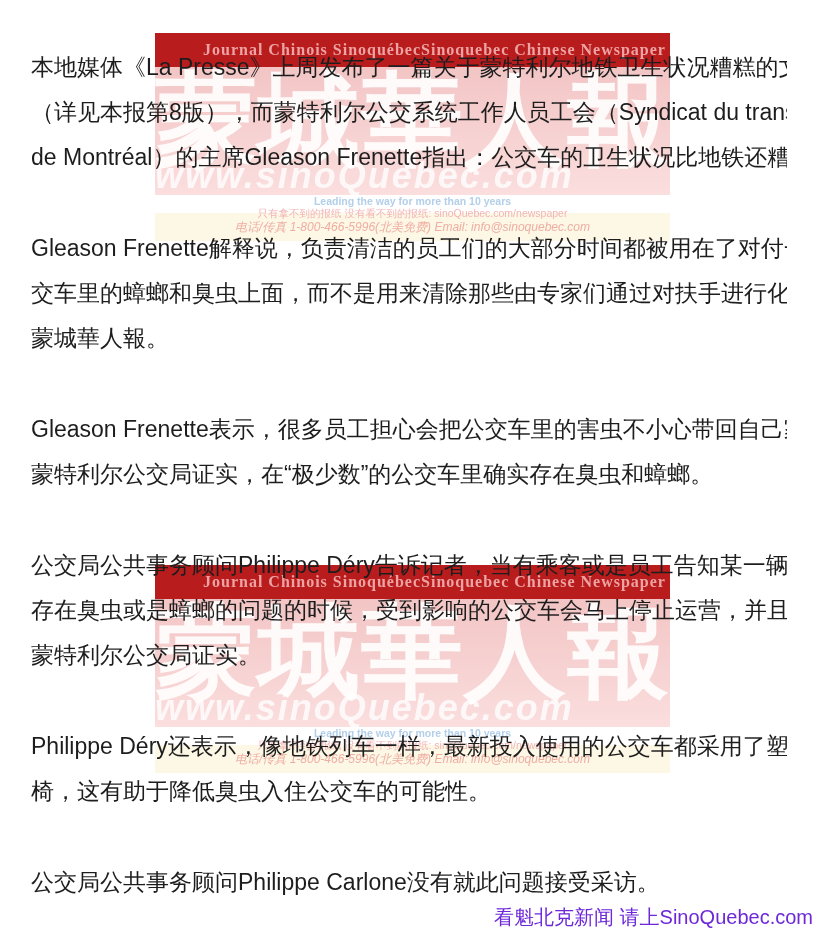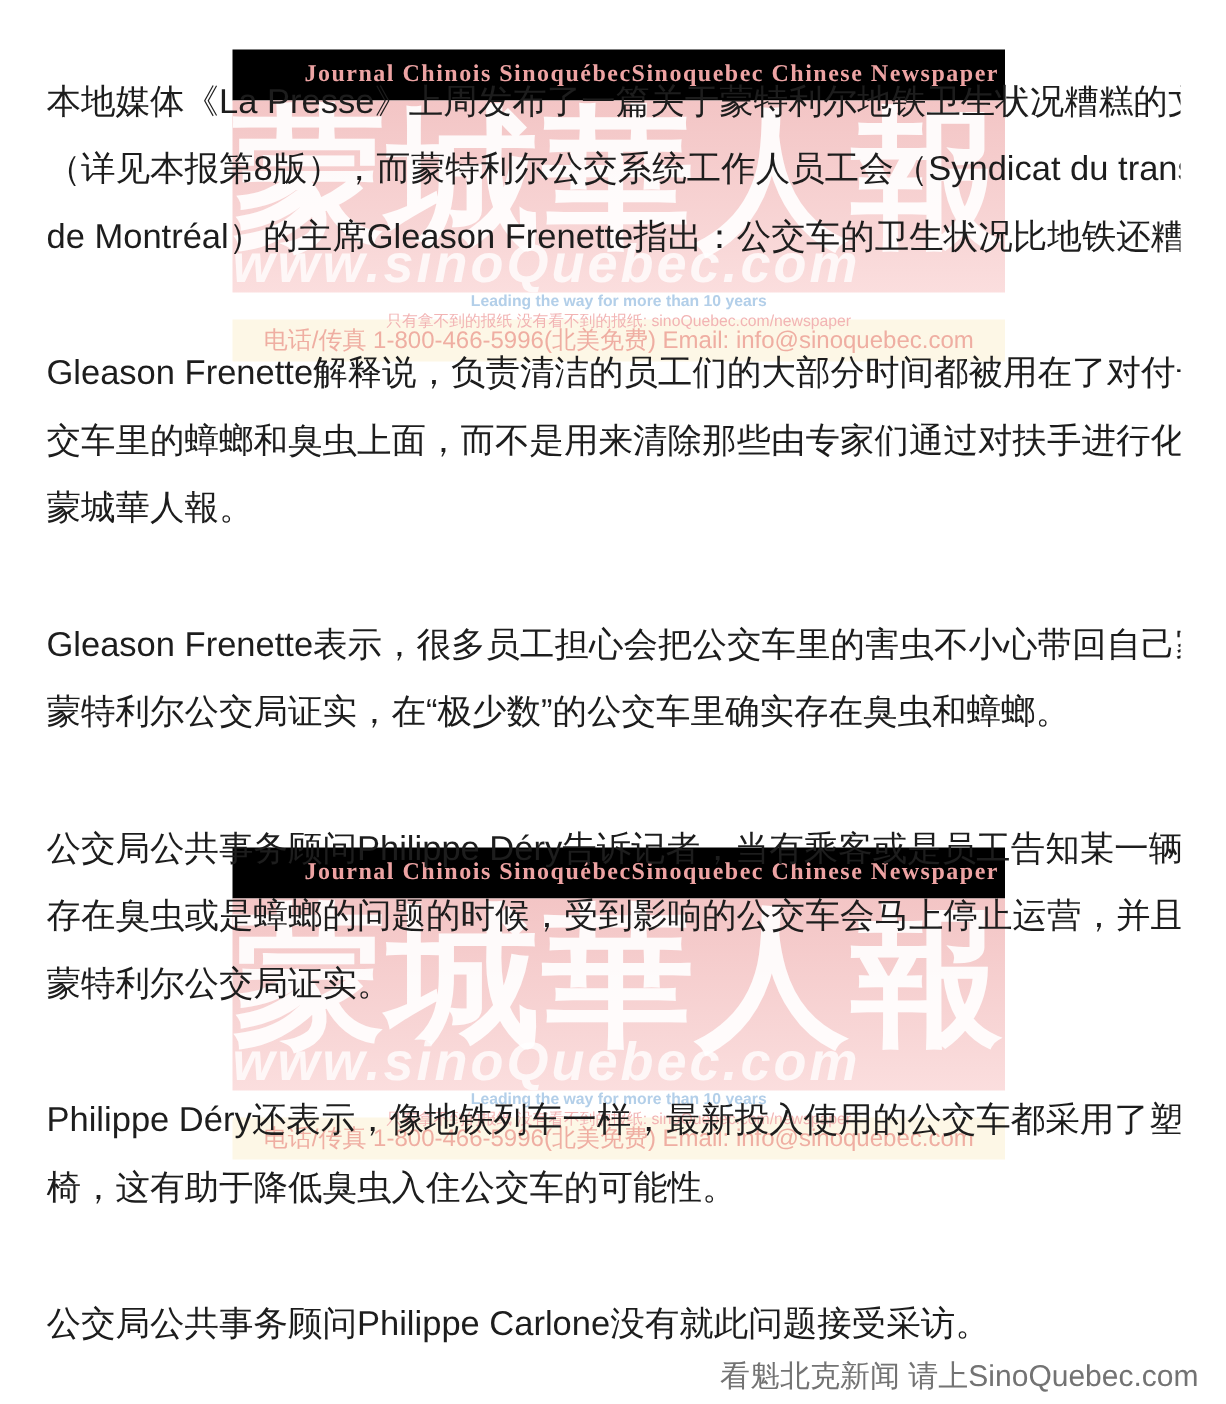--- a/index.html
+++ b/index.html
@@ -16,21 +16,21 @@
   .wm {
     position: absolute;
     left: 155px;
     width: 515px;
     z-index: 1;
   }
   .wm1 { top: 33px; }
   .wm2 { top: 565px; }
   .wm-head {
     height: 34px;
-    background: #000000;
+    background: #b91c1c;
     display: flex;
     align-items: center;
     justify-content: space-between;
     padding: 0 48px;
     box-sizing: border-box;
     font-family: "Liberation Serif", serif;
     font-weight: bold;
     font-size: 16px;
     letter-spacing: 1px;
     color: #eda3a3;
@@ -76,23 +76,24 @@
     flex-direction: column;
   }
   .wm-lead   { color: #b3cfe9; font-weight: bold; }
   .wm-slogan { color: #f2b4b4; }
   .wm-contact {
     height: 28px;
     background: #fdf7e6;
     display: flex;
     align-items: center;
     justify-content: center;
-    font-size: 16px;
+    font-size: 12px;
     color: #efaea2;
     white-space: nowrap;
+    font-style: italic;
   }
 
   
   .article {
     position: absolute;
     left: 31px;
     top: 45px;
     width: 756px;
     z-index: 2;
     color: #1d1d1d;
@@ -103,25 +104,25 @@
     height: 45px;
     line-height: 45px;
     overflow: hidden;
     text-align: justify;
     white-space: nowrap;
   }
   .line.fill { text-align-last: justify; }
 
   .footer-note {
     position: absolute;
-    right: 18px;
+    right: 4px;
     bottom: 5px;
     z-index: 2;
     font-size: 20px;
-    color: #737373;
+    color: #6d28d9;
     white-space: nowrap;
   }
 </style>
 </head>
 <body>
 
 <div class="page">
 
   <div class="wm wm1">
     <div class="wm-head">

